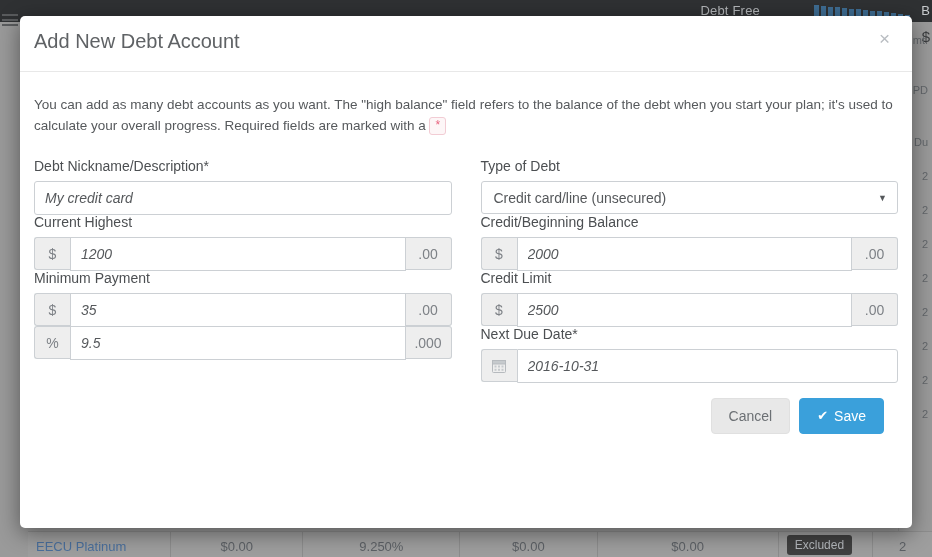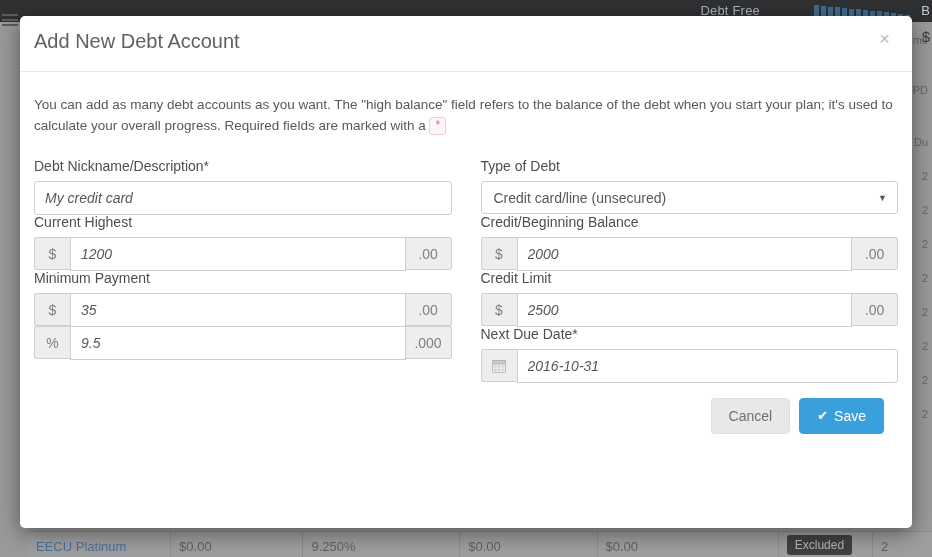--- a/index.html
+++ b/index.html
@@ -69,21 +69,21 @@
     background: #9e9e9e;
     margin-left: 28px;
   }
   #bg-row-bottom .bcell {
     font-size: 13px; color: #5d6166;
     border-right: 1px solid #8d8d8d;
     height: 26px; line-height: 30px; padding: 0 8px;
     overflow: hidden; white-space: nowrap;
   }
   #bg-row-bottom .bcell.link { color: #4a6f9c; }
-  #bg-row-bottom .bcell.num { text-align: left; }
+  #bg-row-bottom .bcell.num { text-align: center; }
   #bg-badge-excluded {
     background: #404040; color: #b5b9bd; font-size: 12px;
     padding: 2px 8px; border-radius: 3px; line-height: 16px;
   }
 
   
   #modal {
     position: absolute; left: 20px; top: 16px;
     width: 892px; height: 512px;
     background: #ffffff;

